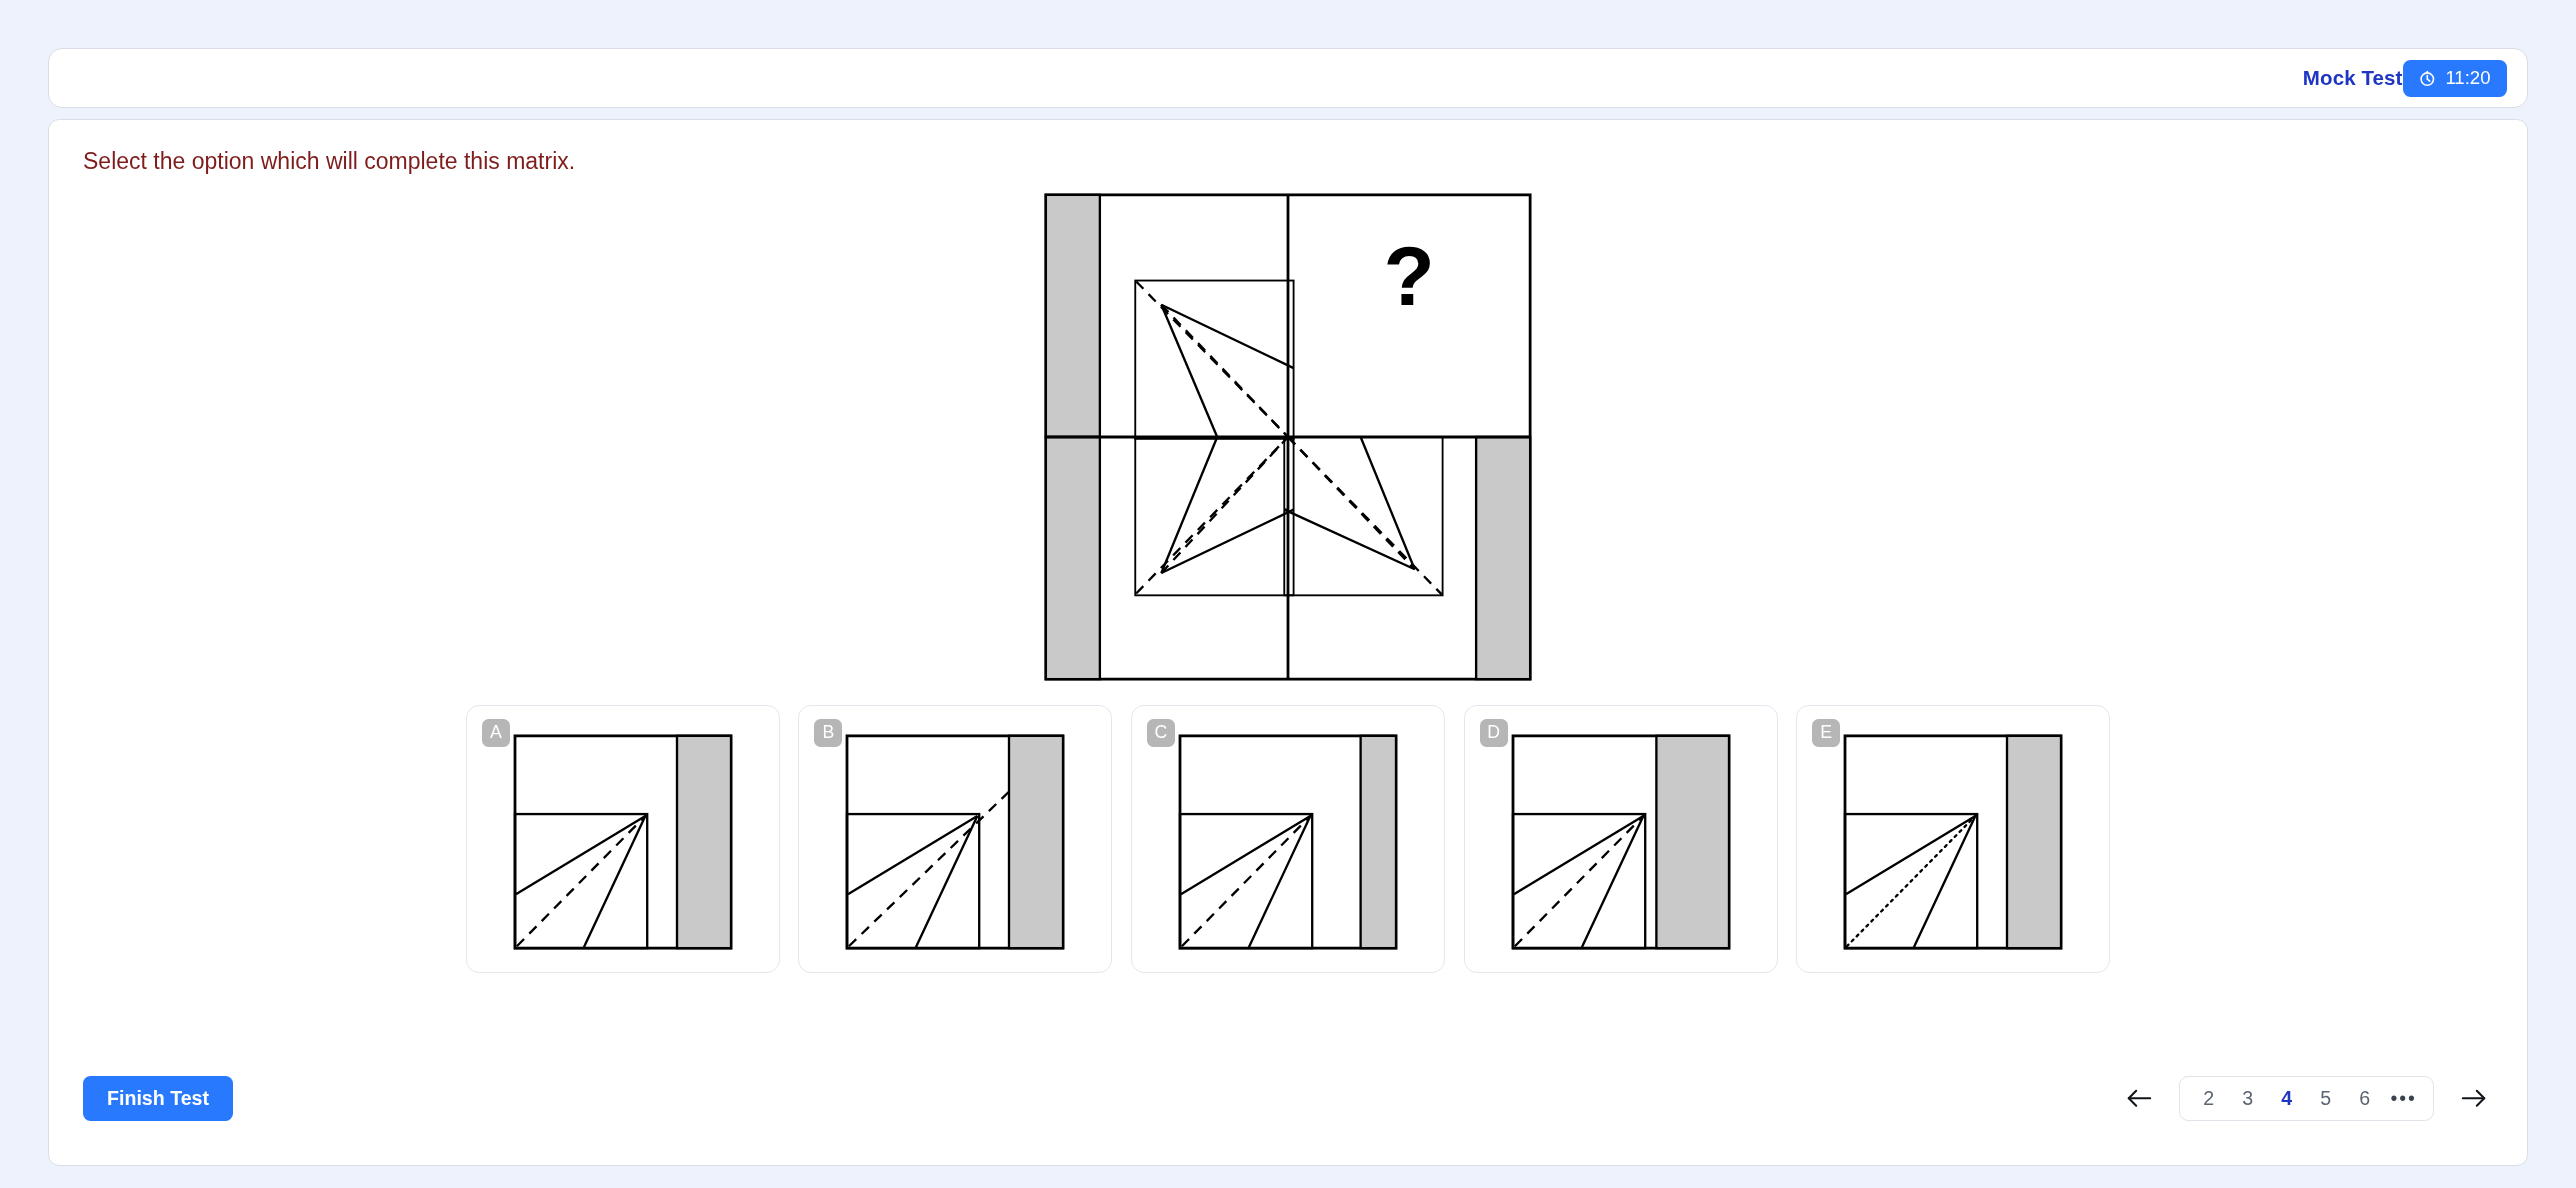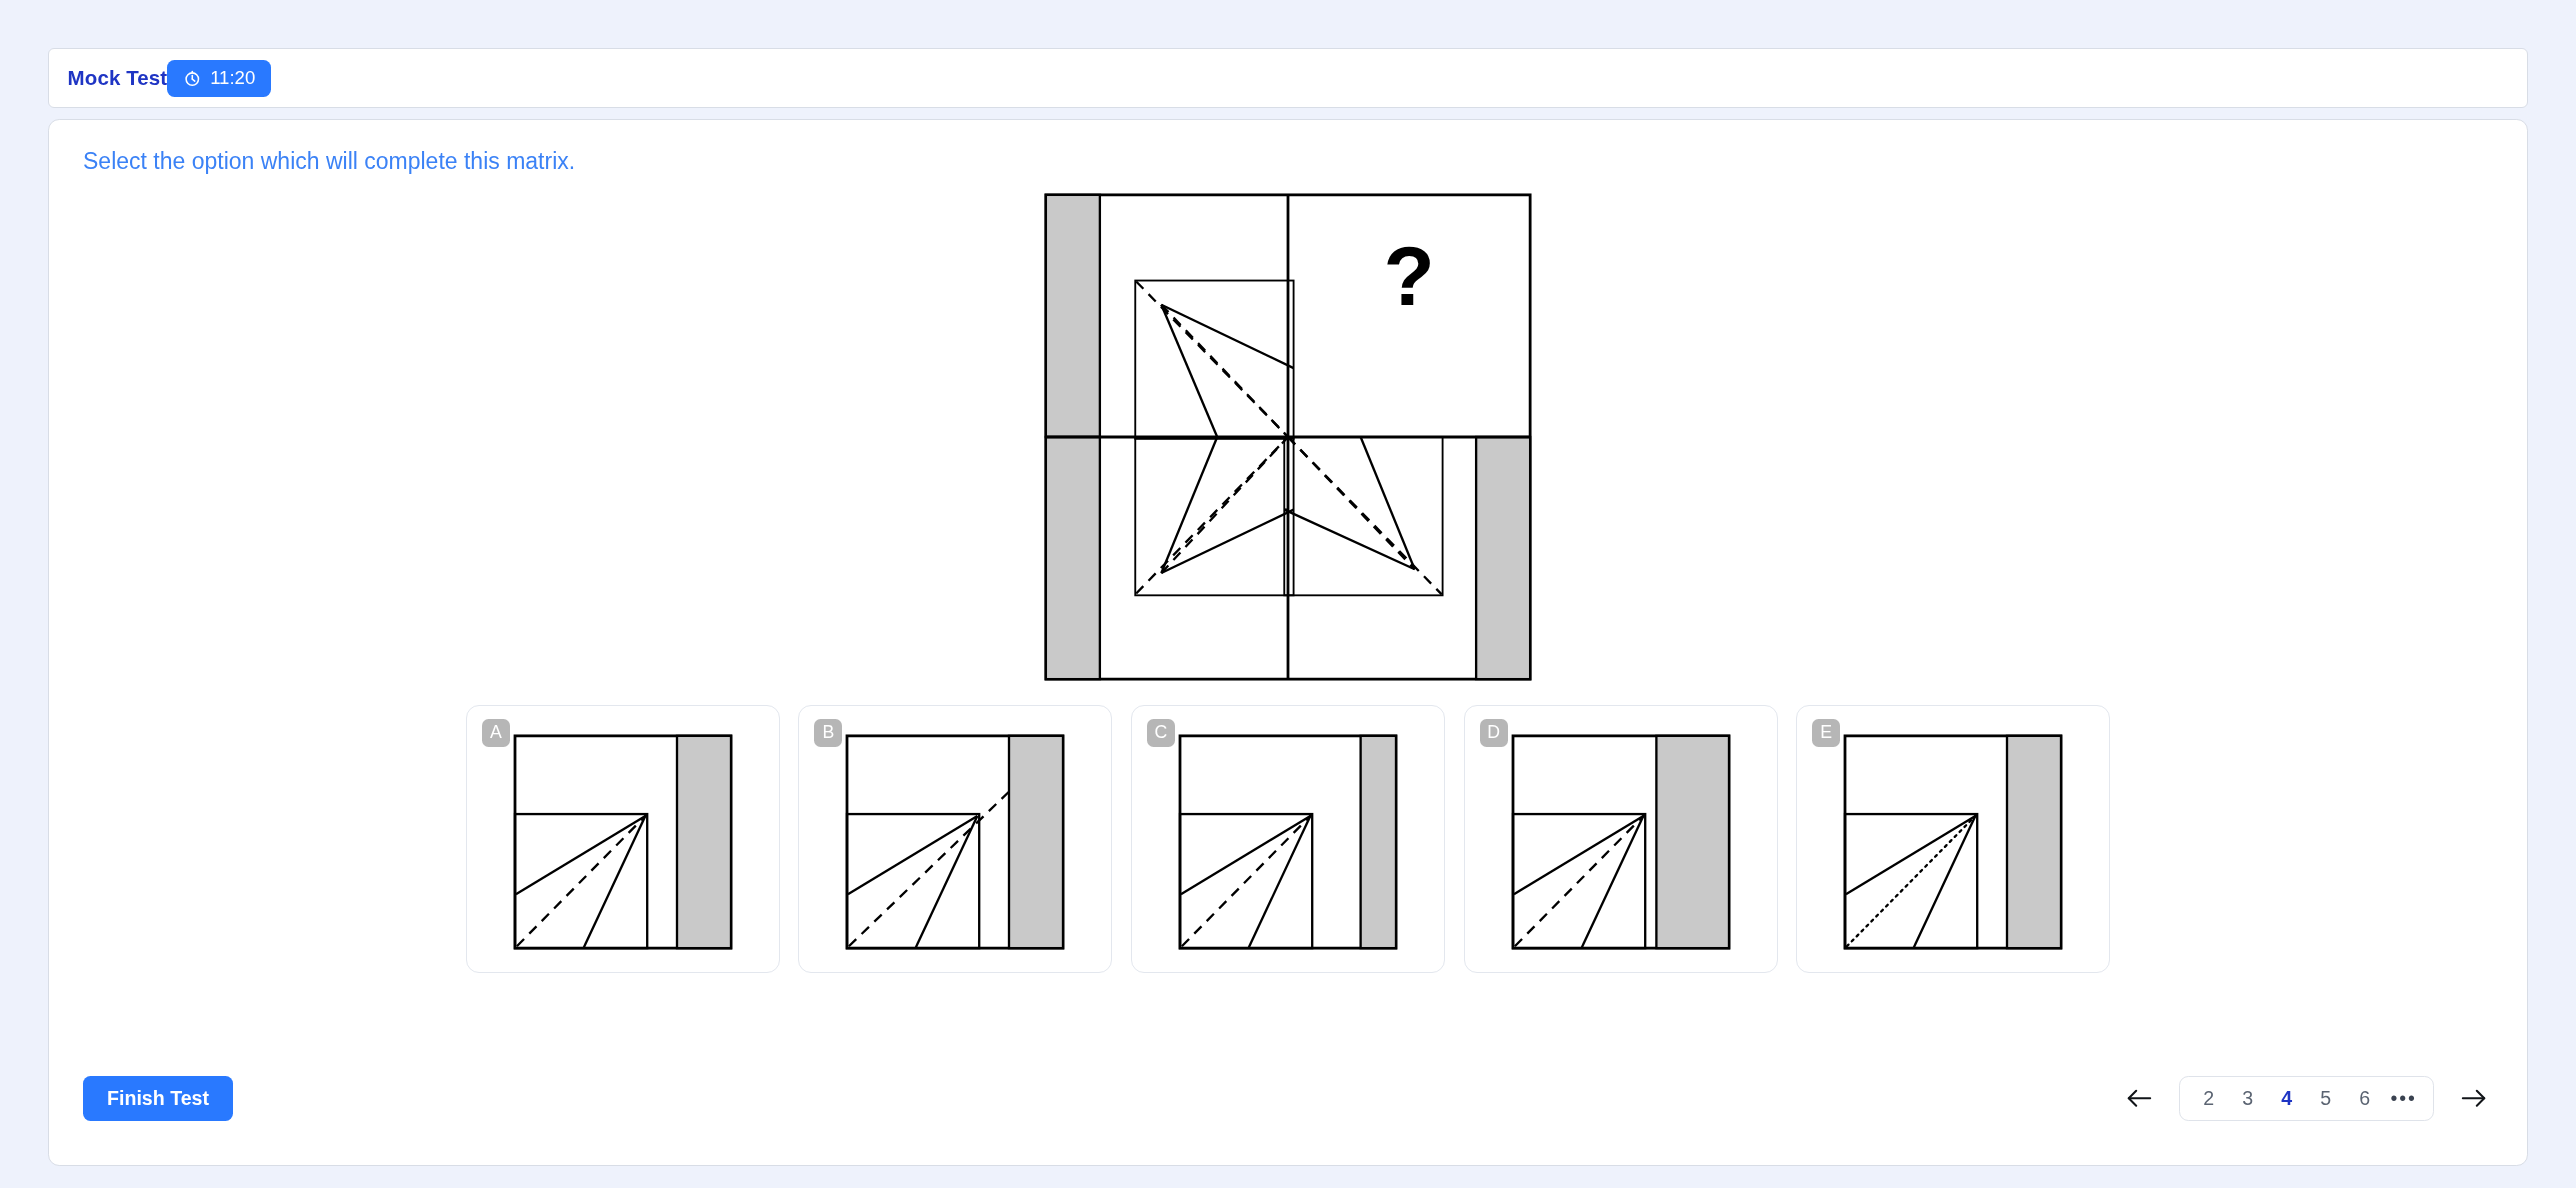--- a/index.html
+++ b/index.html
@@ -13,25 +13,25 @@
   .page {
     width: 2576px; height: 1188px;
     background: #eef2fc;
     padding: 48px 48px 0 48px;
   }
 
   
   .header-card {
     background: #ffffff;
     border: 0.9px solid #d8dde6;
-    border-radius: 6px;
+    border-radius: 14px;
     height: 60px;
     display: flex;
     align-items: center;
-    justify-content: flex-start;
+    justify-content: flex-end;
     padding: 0 20.5px 0 18.6px;
   }
   .test-title {
     color: #1f35c4;
     font-size: 20.5px;
     font-weight: bold;
     letter-spacing: 0.1px;
   }
   .timer-badge {
     background: #2979ff;
@@ -55,21 +55,21 @@
     margin-top: 11.2px;
     background: #ffffff;
     border: 0.9px solid #d8dde6;
     border-radius: 11.2px;
     height: 1047px;
     position: relative;
     padding: 28px 34px 0 34px;
   }
   .prompt {
     font-size: 23px;
-    color: #3b82f6;
+    color: #7f1d1d;
     line-height: 1.2;
   }
 
   
   .matrix-wrap {
     display: flex;
     justify-content: center;
     margin-top: 17px;
   }
   .matrix-svg { display: block; }

